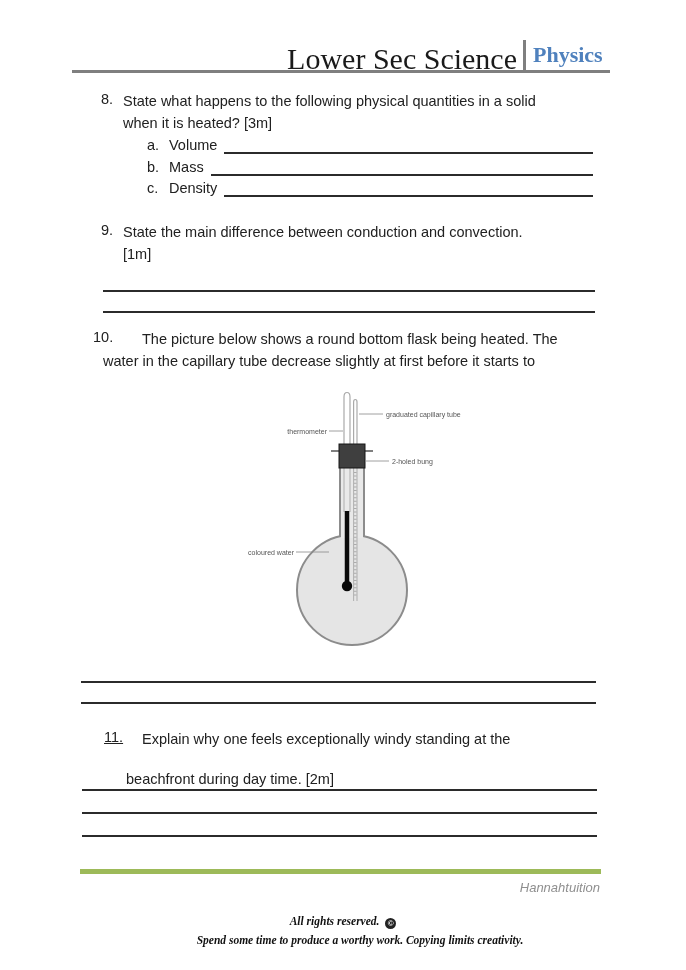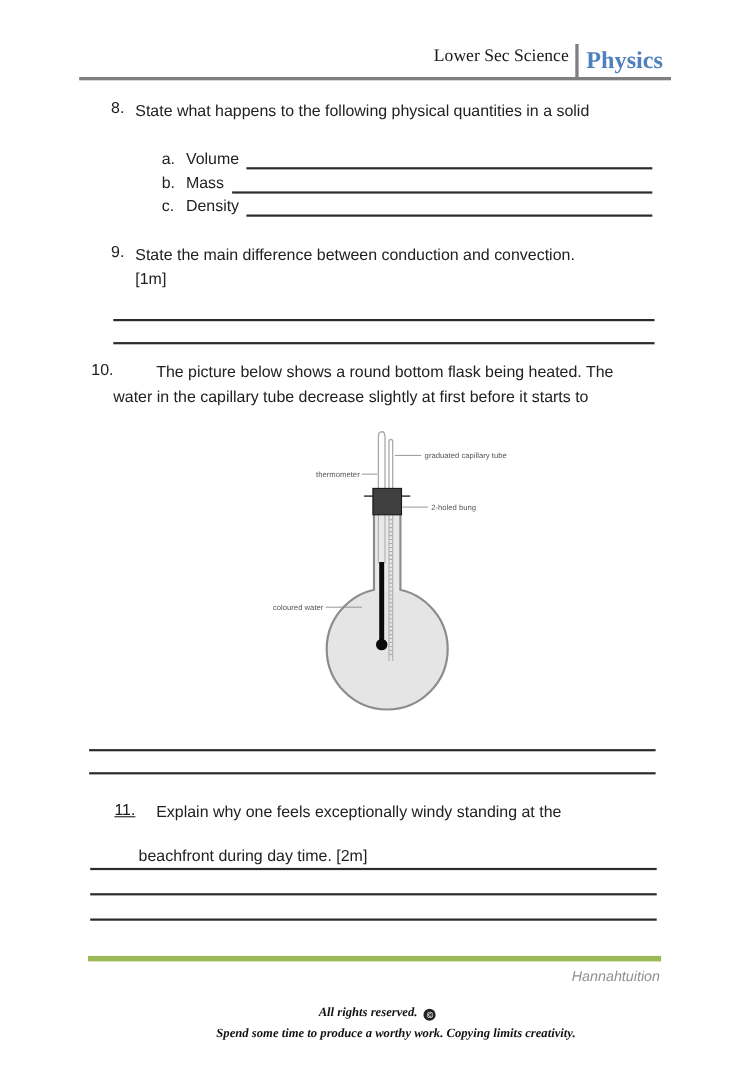--- a/index.html
+++ b/index.html
@@ -6,21 +6,21 @@
   .page {
     position:relative; width:686px; height:970px; background:#ffffff;
     font-family:"Liberation Sans", sans-serif; color:#212121; overflow:hidden;
   }
   .abs { position:absolute; }
   .qtext { font-size:14.5px; line-height:21.5px; white-space:nowrap; }
   .qnum  { font-size:14.5px; }
 
   
   .hdr-course { top:42px; left:0; width:517px; text-align:right;
-    font-family:"Liberation Serif", serif; font-size:16px; color:#1a1a1a; }
+    font-family:"Liberation Serif", serif; font-size:30px; color:#1a1a1a; }
   .hdr-subject { top:42px; left:533px;
     font-family:"Liberation Serif", serif; font-size:22px; font-weight:bold; color:#4f81bd; }
   .hdr-vbar { top:40px; left:523px; width:3px; height:32px; background:#7f7f7f; }
   .hdr-rule { top:70px; left:72px; width:538px; height:3px; background:#7f7f7f; }
 
   
   .subrow { left:147px; width:446px; height:17px; display:flex; align-items:flex-start;
     font-size:14.5px; }
   .subrow .marker { width:22px; }
   .subrow .blank { flex:1; height:15px; border-bottom:2px solid #2b2b2b; margin-left:7px; }
@@ -49,20 +49,21 @@
 
 <div class="page">
 
   <div class="abs hdr-course">Lower Sec Science</div>
   <div class="abs hdr-vbar"></div>
   <div class="abs hdr-subject">Physics</div>
   <div class="abs hdr-rule"></div>
 
   <div class="abs qnum" style="left:101px; top:91px;">8.</div>
   <div class="abs qtext" style="left:123px; top:91px;">State what happens to the following physical quantities in a solid</div>
+  <div class="abs qtext" style="left:123px; top:112.5px;">when it is heated? [3m]</div>
 
   <div class="abs subrow" style="top:137px;">
     <span class="marker">a.</span>
     <span>Volume</span>
     <div class="blank"></div>
   </div>
   <div class="abs subrow" style="top:158.5px;">
     <span class="marker">b.</span>
     <span>Mass</span>
     <div class="blank"></div>
@@ -73,21 +74,21 @@
     <div class="blank"></div>
   </div>
 
   <div class="abs qnum" style="left:101px; top:222px;">9.</div>
   <div class="abs qtext" style="left:123px; top:222px;">State the main difference between conduction and convection.</div>
   <div class="abs qtext" style="left:123px; top:243.5px;">[1m]</div>
 
   <div class="abs ansline" style="left:103px; top:290px; width:492px;"></div>
   <div class="abs ansline" style="left:103px; top:311px; width:492px;"></div>
 
-  <div class="abs qnum" style="left:83px; top:329px;">10.</div>
+  <div class="abs qnum" style="left:93px; top:329px;">10.</div>
   <div class="abs qtext" style="left:103px; top:350.5px;">water in the capillary tube decrease slightly at first before it starts to</div>
   <div class="abs qtext" style="left:142px; top:329px;">The picture below shows a round bottom flask being heated. The</div>
 
   <svg class="abs flask-svg" style="left:228px; top:388px;" width="250" height="280" viewBox="0 0 250 280">
 
     <circle cx="124" cy="202" r="55" fill="#e5e5e5" stroke="#8c8c8c" stroke-width="2"></circle>
     <rect x="113" y="80" width="22" height="70" fill="#e9e9e9"></rect>
     <line x1="112" y1="80" x2="112" y2="148" stroke="#8c8c8c" stroke-width="2"></line>
     <line x1="136" y1="80" x2="136" y2="148" stroke="#8c8c8c" stroke-width="2"></line>
 

